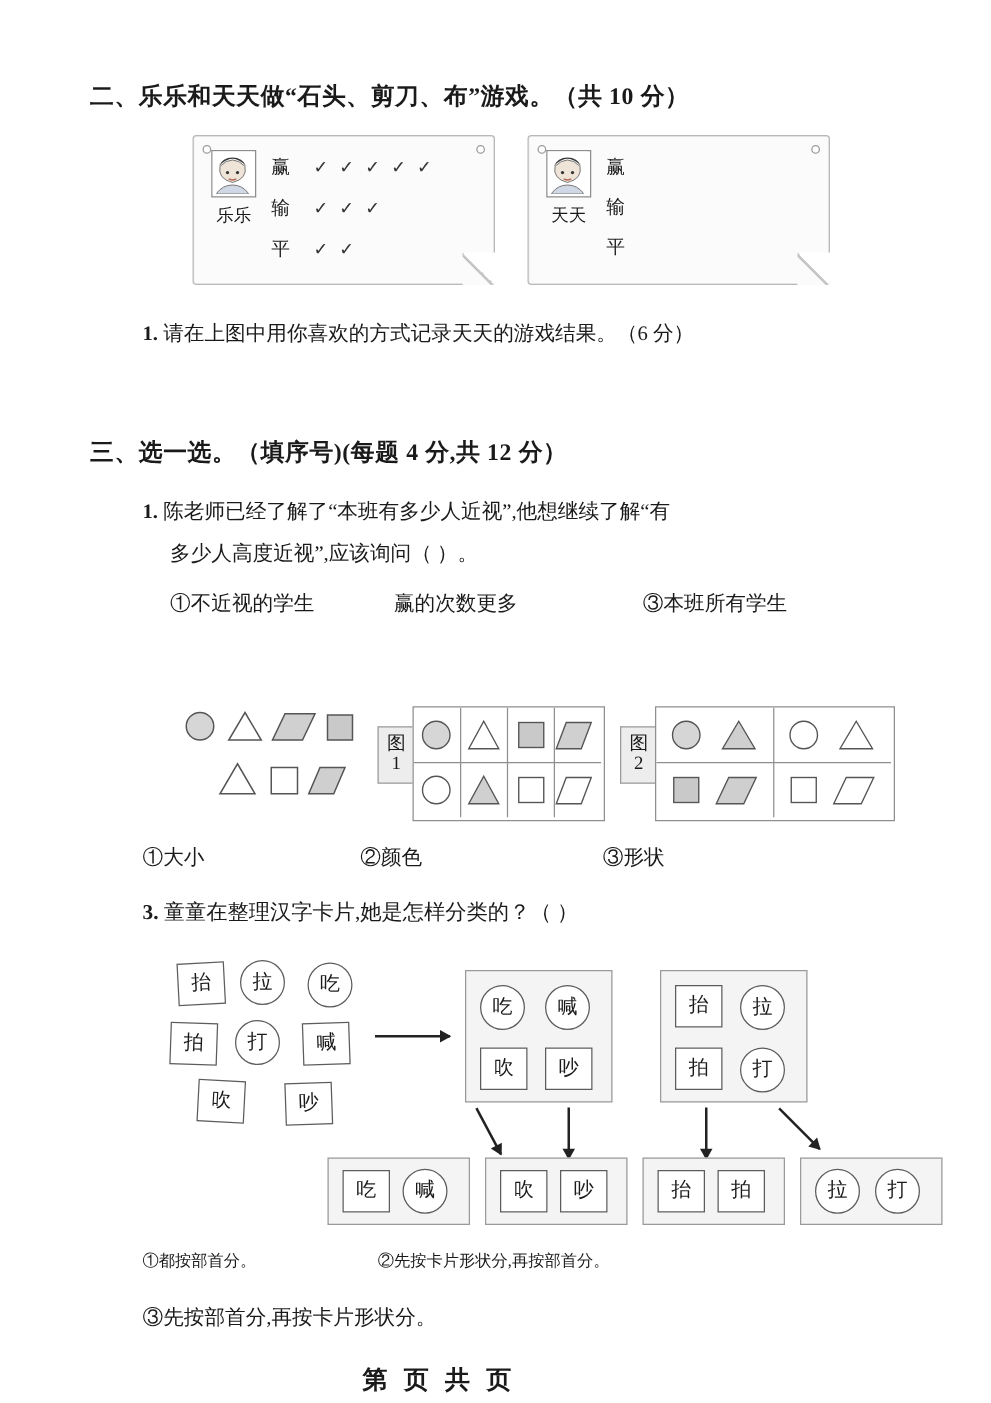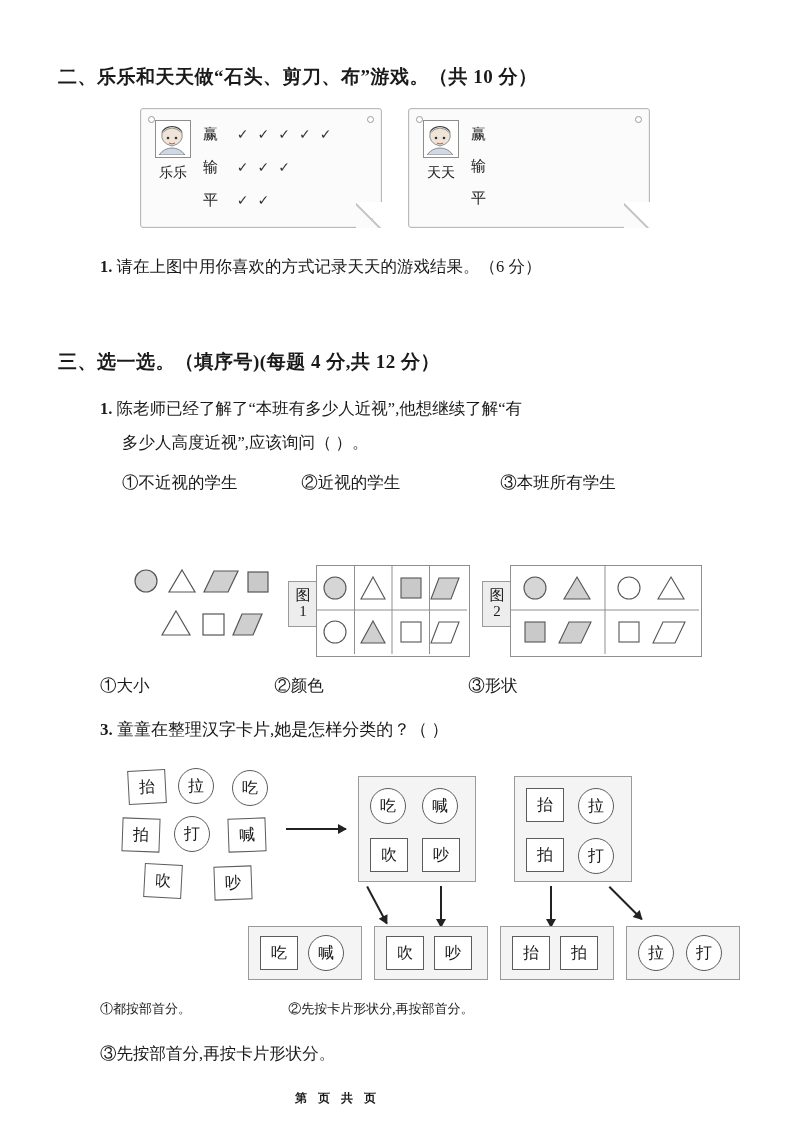--- a/index.html
+++ b/index.html
@@ -6,21 +6,21 @@
   body{
     width:793px;height:1122px;
     background:#ffffff;
     font-family:"Liberation Serif","DejaVu Serif",serif;
     color:#1a1a1a;
     position:relative;
     overflow:hidden;
   }
   .page{
     position:absolute;
-    left:0;top:0;width:675px;height:1122px;
+    left:14px;top:0;width:675px;height:1122px;
     padding:0;
   }
   .sec-title{
     font-size:19px;
     font-weight:bold;
     letter-spacing:0.5px;
   }
   .sec2{position:absolute;left:58px;top:64px;}
   .sec3{position:absolute;left:58px;top:349px;}
 
@@ -141,21 +141,21 @@
     content:"";position:absolute;right:-1px;top:-4px;
     border-left:9px solid #222;border-top:5px solid transparent;border-bottom:5px solid transparent;
   }
 
   .q33opts1{position:absolute;left:100px;top:1000px;font-size:13px;}
   .q33opts1 .oa{display:inline-block;width:185px;}
   .q33opts2{position:absolute;left:100px;top:1043px;font-size:16.5px;}
 
   .footer{
     position:absolute;left:0;right:0;top:1090px;
-    text-align:center;font-size:12px;font-weight:bold;letter-spacing:4px;
+    text-align:center;font-size:20px;font-weight:bold;letter-spacing:4px;
   }
 </style>
 </head>
 <body>
 
 <div class="page">
 
   <div class="sec-title sec2">二、乐乐和天天做“石头、剪刀、布”游戏。（共 10 分）</div>
 
   <div class="cards">
@@ -233,21 +233,21 @@
   <div class="q31">
     <div>
       <span class="qnum">1.</span>
       <span>陈老师已经了解了“本班有多少人近视”,他想继续了解“有</span>
     </div>
     <div style="padding-left:22px;">
       <span>多少人高度近视”,应该询问（        ）。</span>
     </div>
     <div class="opts" style="padding-left:22px;">
       <span class="opt o1">①不近视的学生</span>
-      <span class="opt o2">②近视的学生</span>
+      <span class="opt o2">赢的次数更多</span>
       <span class="opt">③本班所有学生</span>
     </div>
   </div>
 
 
   <div class="figs">
 
     <div class="panelA">
       <svg width="150" height="90" viewBox="0 0 150 90">
         <circle cx="16" cy="22" r="11" fill="#d6d6d6" stroke="#555" stroke-width="1.2"></circle>

